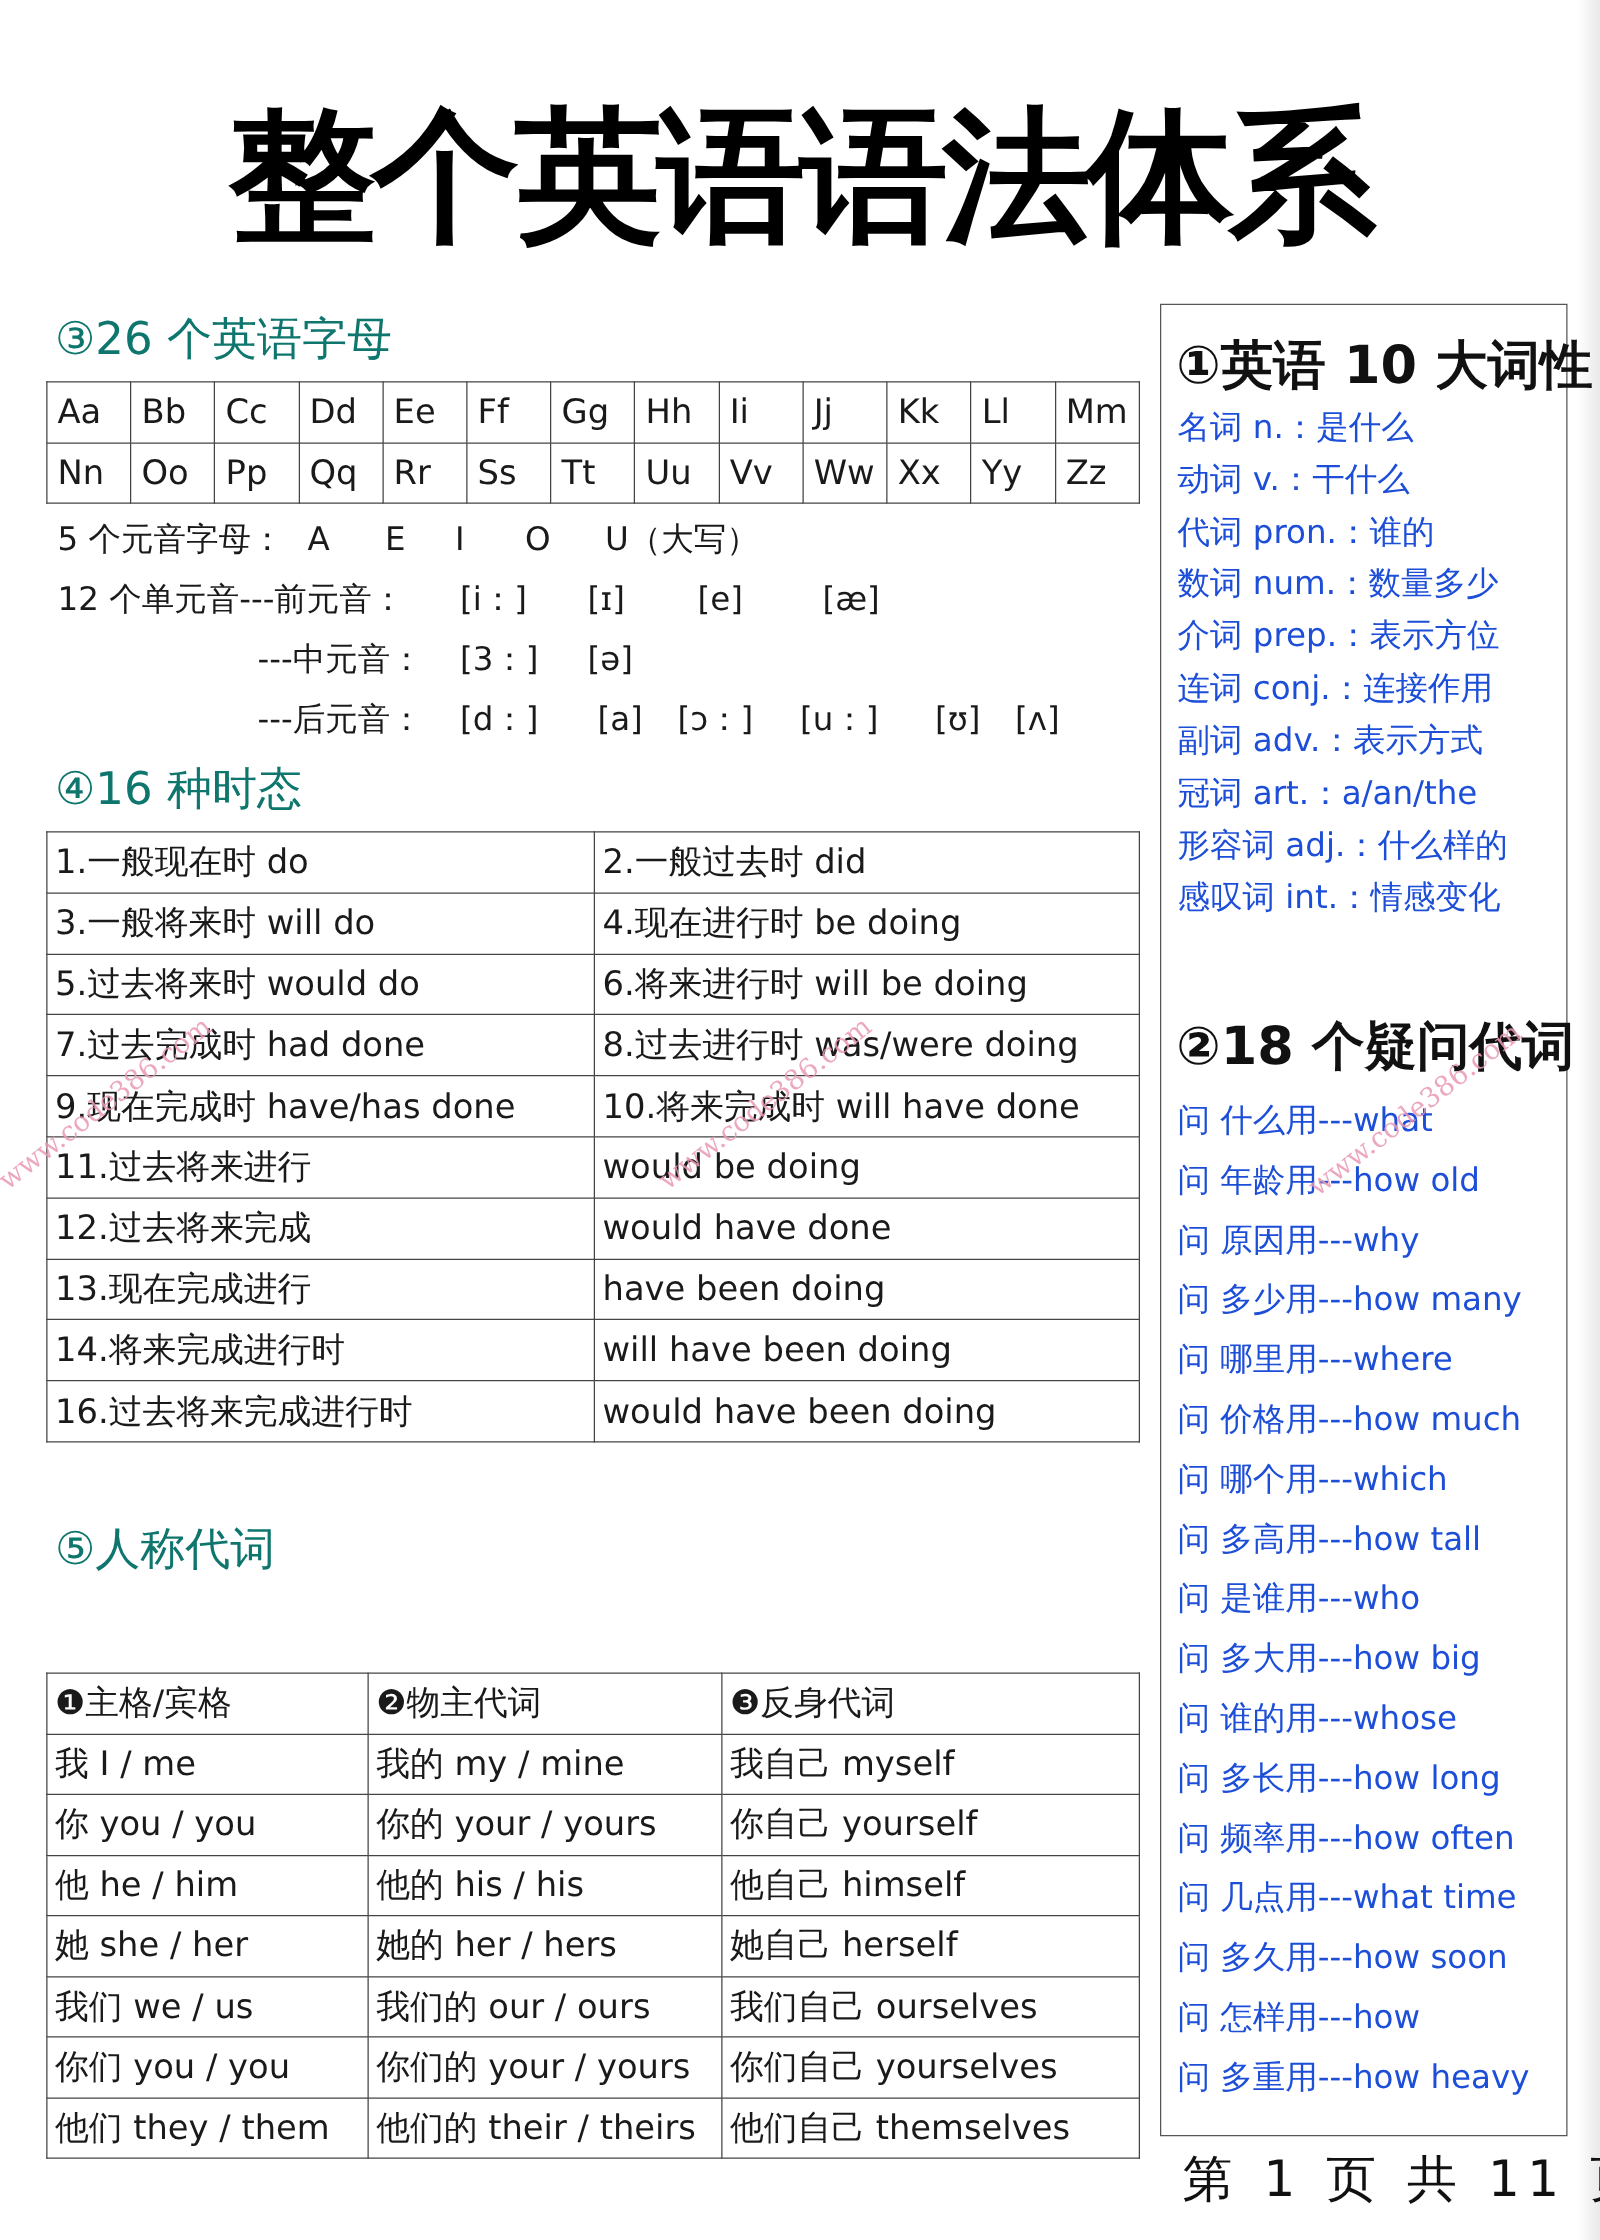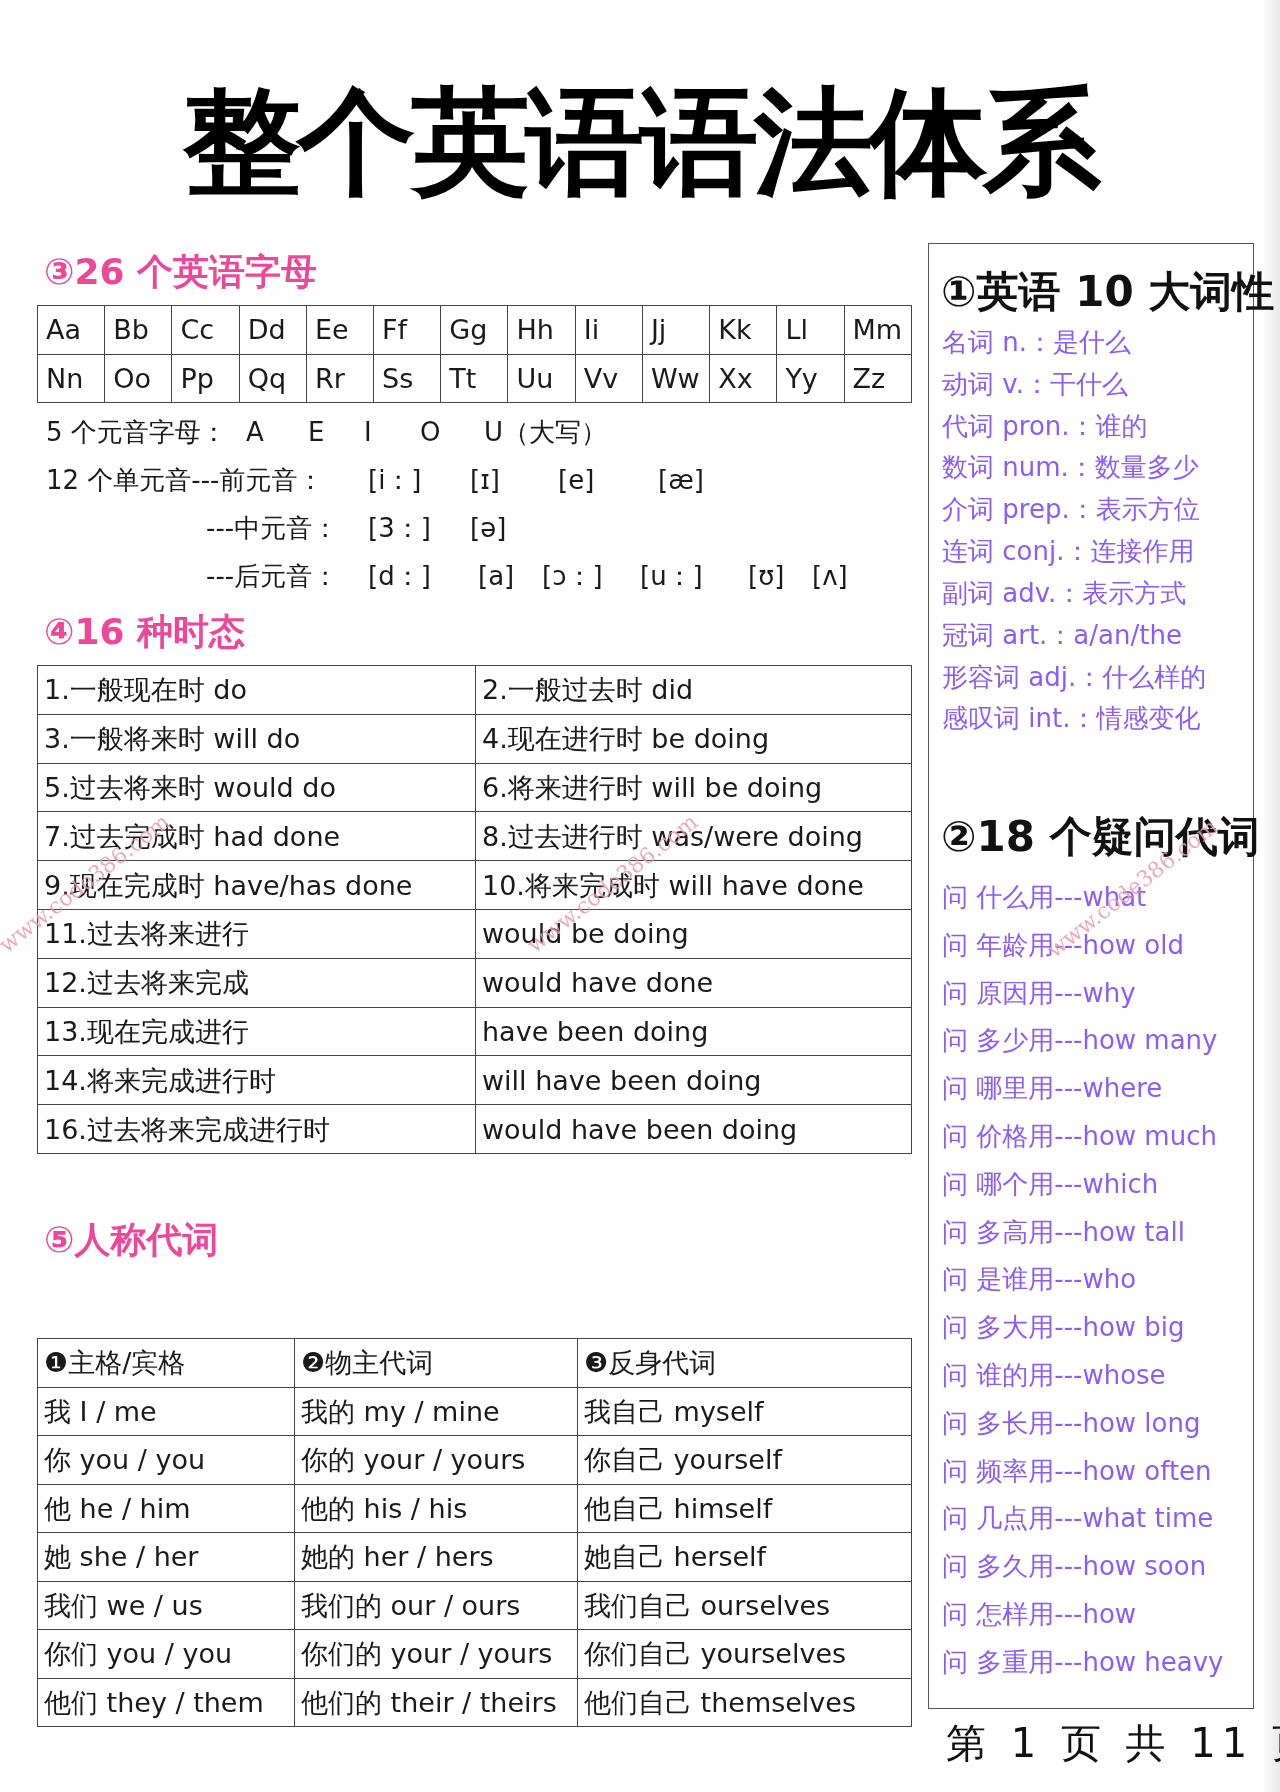--- a/index.html
+++ b/index.html
@@ -6,21 +6,21 @@
   html, body { width: 1280px; height: 1792px; background: #ffffff; overflow: hidden; }
   body { position: relative; font-family: "DejaVu Sans", "Liberation Sans", sans-serif; color: #111; }
 
   .page-edge { position: absolute; top: 0; right: 0; width: 18px; height: 1792px;
     background: linear-gradient(to right, #ffffff, #f1f1f1 60%, #e9e9e9); }
 
   .title { position: absolute; left: 0; top: 72px; width: 1280px; text-align: center;
     font-size: 116px; font-weight: 900; letter-spacing: -4px; color: #000; line-height: 140px;
     transform: scaleX(1.02); }
 
-  .sec-h { position: absolute; font-weight: bold; color: #ec4899; font-size: 36px; line-height: 44px; white-space: nowrap; }
+  .sec-h { position: absolute; font-weight: normal; color: #0f766e; font-size: 36px; line-height: 44px; white-space: nowrap; }
 
   table { border-collapse: collapse; position: absolute; }
   td { border: 1.5px solid #444; font-size: 27px; color: #1a1a1a; padding: 0 6px; white-space: nowrap; vertical-align: middle; line-height: 1; }
 
   .alpha { left: 37px; top: 305px; width: 875px; }
   .alpha td { width: 67.3px; height: 48.5px; padding-left: 8px; }
 
   .vowels { position: absolute; left: 46px; top: 408px; font-size: 26px; color: #1a1a1a; }
   .vrow { position: absolute; white-space: nowrap; height: 48px; line-height: 48px; }
   .vrow span { position: absolute; white-space: nowrap; }
@@ -29,21 +29,21 @@
   .tenses td { height: 48.8px; }
   .tenses td.c1 { width: 438px; }
 
   .pron { left: 37px; top: 1314px; width: 875px; margin-top: 24px; }
   .pron td { height: 48.5px; }
   .pron td.p1 { width: 257px; }
   .pron td.p2 { width: 283px; }
 
   .panel { position: absolute; left: 928px; top: 243px; width: 326px; height: 1466px; border: 1.5px solid #555; }
   .panel .ph { position: absolute; left: 12px; font-size: 42px; font-weight: bold; white-space: nowrap; color: #111; }
-  .panel .pl { position: absolute; left: 13px; font-size: 26px; white-space: nowrap; color: #8b5cf6; height: 47.7px; line-height: 47.7px; }
+  .panel .pl { position: absolute; left: 13px; font-size: 26px; white-space: nowrap; color: #1d4ed8; height: 47.7px; line-height: 47.7px; }
 
   .pageno { position: absolute; left: 946px; top: 1716px; font-size: 40px; letter-spacing: 6px; color: #111; white-space: nowrap; }
 
   .wm { position: absolute; color: #e89ab4; font-family: "DejaVu Serif", serif; font-size: 22px; opacity: 0.85; white-space: nowrap; transform-origin: left center; pointer-events: none; }
 </style>
 </head>
 <body>
 
 <div class="page-edge"></div>
 

